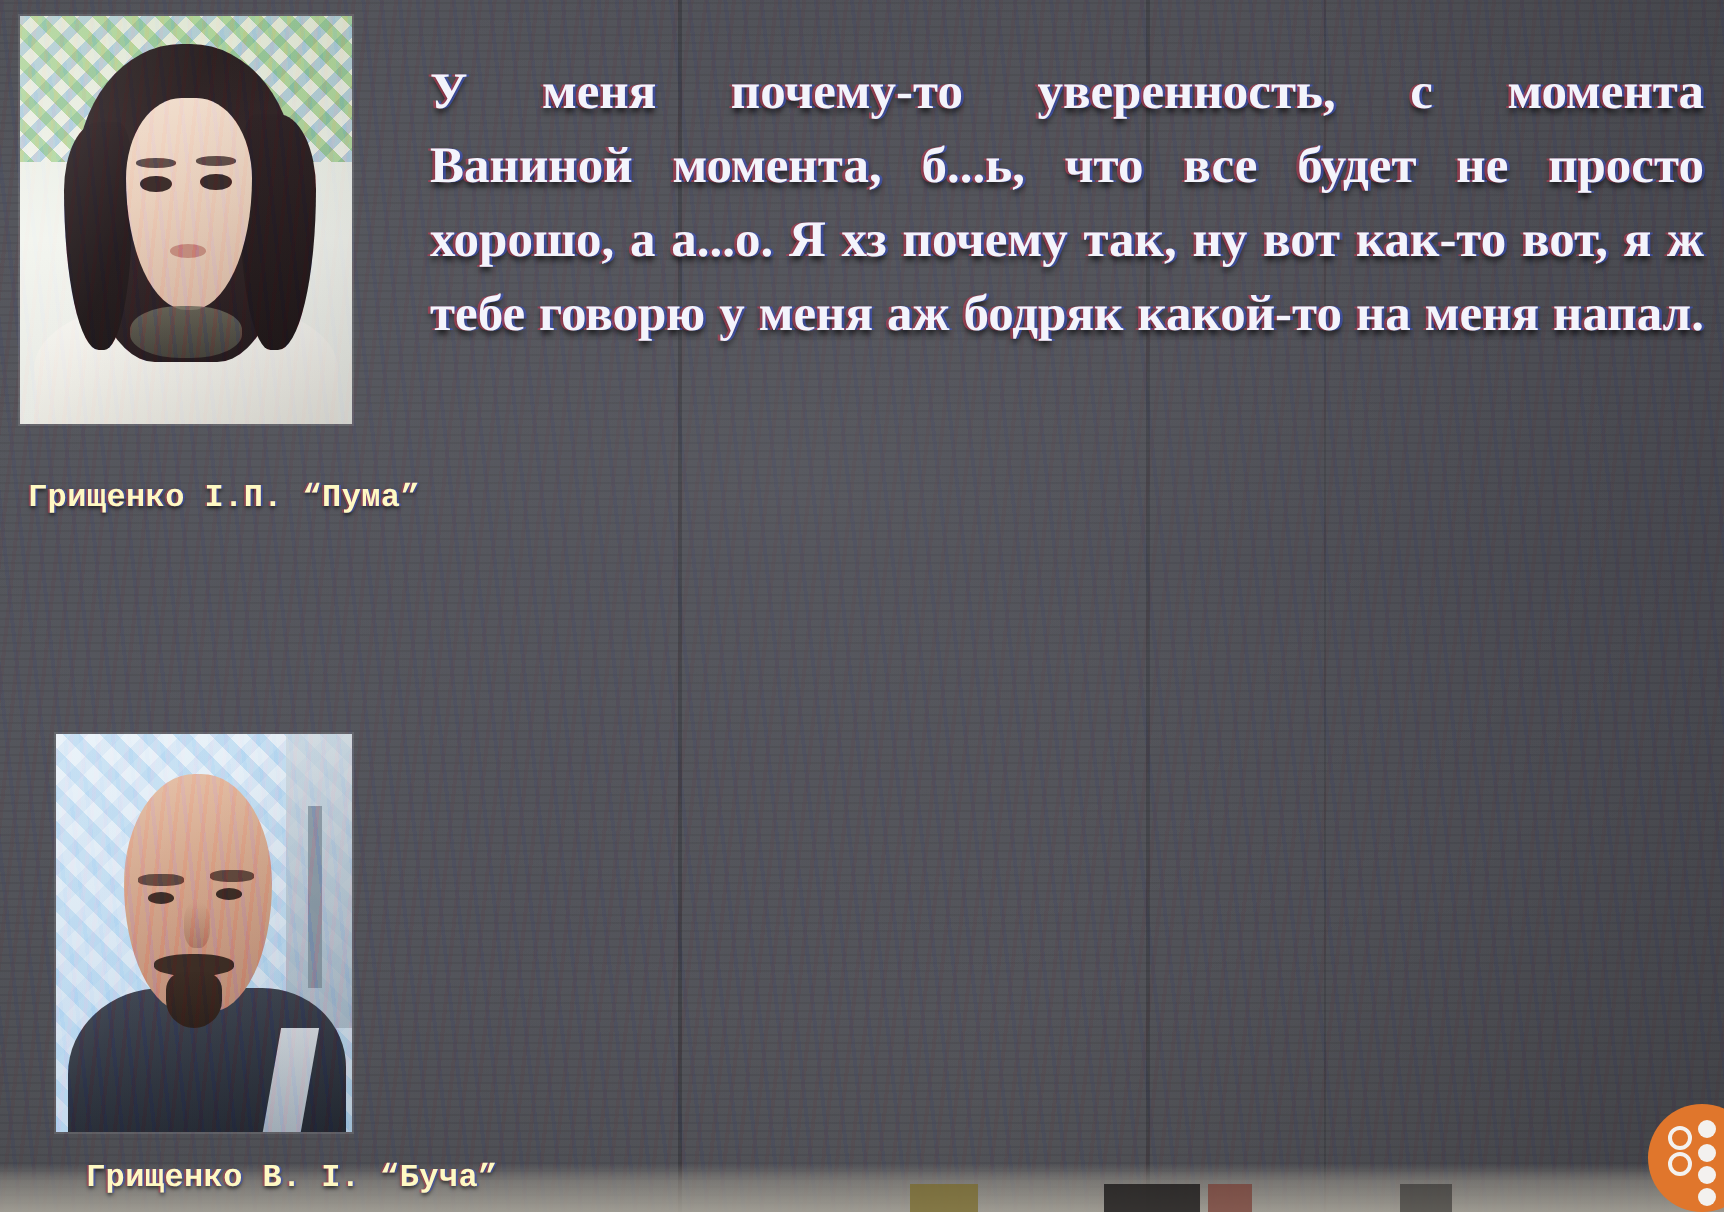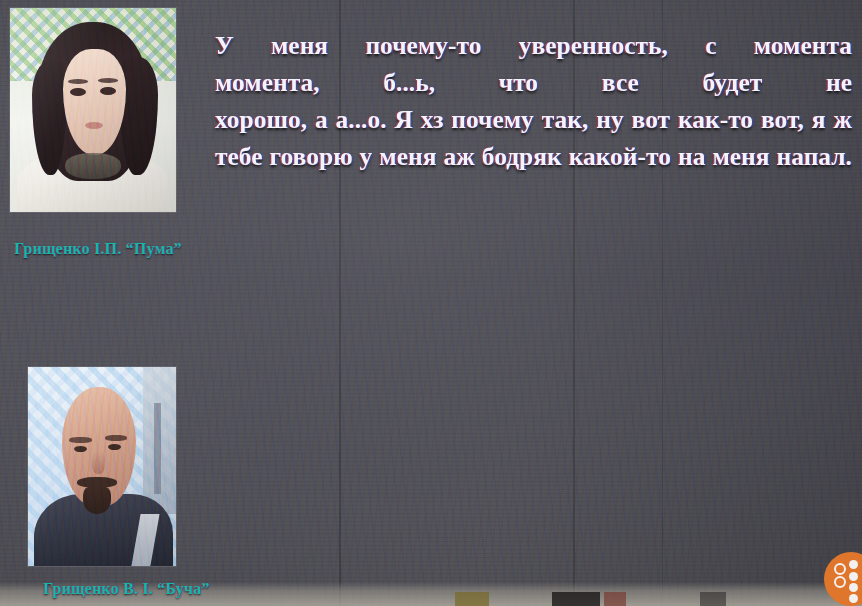--- a/index.html
+++ b/index.html
@@ -227,25 +227,25 @@
     position: absolute; inset: 0;
     background: linear-gradient(115deg,
       rgba(255,255,255,0.16) 0%,
       rgba(255,255,255,0.02) 40%,
       rgba(0,0,0,0.10) 100%);
   }
 
   
   .caption {
     position: absolute;
-    font-family: Liberation Serif, serif;
+    font-family: Liberation Mono, monospace;
     font-weight: bold;
     font-size: 16px;
     letter-spacing: 0.2px;
-    color: #14b8a6;
+    color: #fef9c3;
     text-shadow:
       -1px 0 rgba(190,70,90,0.55),
        1px 0 rgba(70,90,200,0.55),
        0 1px 2px rgba(0,0,0,0.75);
     white-space: nowrap;
   }
   #caption-puma  { left: 14px; top: 240px; }
   #caption-bucha { left: 14px; top: 580px; margin-left: 29px; }
 
   
@@ -389,26 +389,28 @@
   <div id="quote-block">
     <div class="quote-line spread">
       <span>У</span>
       <span>меня</span>
       <span>почему-то</span>
       <span>уверенность,</span>
       <span>с</span>
       <span>момента</span>
     </div>
     <div class="quote-line spread">
+      <span>Ваниной</span>
       <span>момента,</span>
       <span>б...ь,</span>
       <span>что</span>
       <span>все</span>
       <span>будет</span>
       <span>не</span>
+      <span>просто</span>
     </div>
     <div class="quote-line">хорошо, а а...о. Я хз почему так, ну вот как-то вот, я ж</div>
     <div class="quote-line last">тебе говорю у меня аж бодряк какой-то на меня напал.</div>
   </div>
 
 
   <div id="broadcaster-logo">
     <div class="disc"></div>
     <div class="dots">
       <div class="logo-dot ring" style="left:10px; top:11px;"></div>

